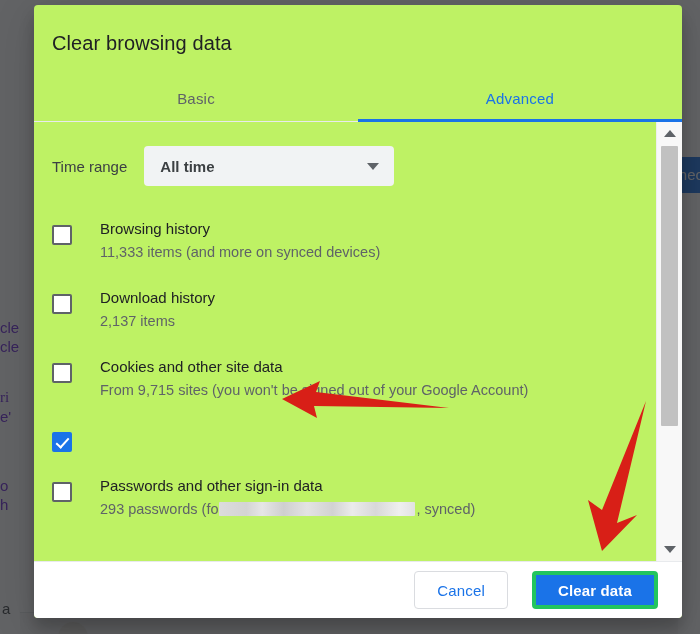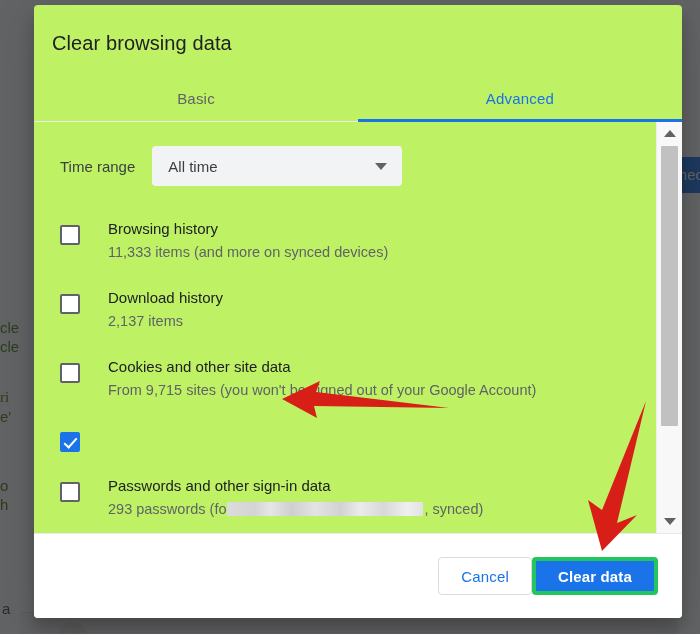--- a/index.html
+++ b/index.html
@@ -15,21 +15,21 @@
     width: 700px; height: 634px;
     background: #ffffff;
   }
   .bg-page {
     position: absolute; inset: 0;
     background: #ffffff;
   }
   .bg-strip-left {
     position: absolute;
     left: 0; top: 0; width: 20px; height: 634px;
-    color: #4d7c0f;
+    color: #6d28d9;
     font-size: 15px;
     line-height: 19px;
     overflow: hidden;
     white-space: nowrap;
   }
   .bg-strip-left .frag { display: block; }
   .bg-right-btn {
     position: absolute;
     left: 662px; top: 157px;
     width: 60px; height: 36px;
@@ -115,21 +115,20 @@
     left: 50%; right: 0; bottom: -1px;
     height: 3px;
     background: #1a73e8;
   }
 
   
   .dlg-body {
     position: relative;
     flex: 1 1 auto;
     overflow: hidden;
-    margin-left: 8px;
   }
   .dlg-content {
     position: absolute;
     left: 0; top: 0;
     right: 26px;
     bottom: 0;
     padding: 0;
   }
 
   
@@ -145,20 +144,21 @@
   }
   .select-box {
     position: relative;
     width: 250px;
     height: 40px;
     background: #f1f3f4;
     border-radius: 4px;
     display: flex;
     align-items: center;
     cursor: pointer;
+    font-weight: bold;
   }
   .select-value {
     font-size: 15px;
     color: #3c4043;
     padding-left: 16px;
   }
   .select-arrow {
     position: absolute;
     right: 15px; top: 50%;
     margin-top: -3px;
@@ -248,27 +248,27 @@
     left: 4px; right: 4px;
     top: 24px; height: 280px;
     background: #c1c1c1;
     border-radius: 1px;
     cursor: grab;
   }
 
   
   .dlg-footer {
     flex: 0 0 auto;
-    height: 85px;
+    height: 57px;
     border-top: 1px solid #e8eaed;
     display: flex;
     align-items: center;
     justify-content: flex-end;
     padding-right: 24px;
-    gap: 0;
+    gap: 24px;
     background: #fff;
   }
   .btn {
     font-family: "Liberation Sans", sans-serif;
     font-size: 15px;
     height: 38px;
     border-radius: 4px;
     cursor: pointer;
     letter-spacing: .15px;
   }

